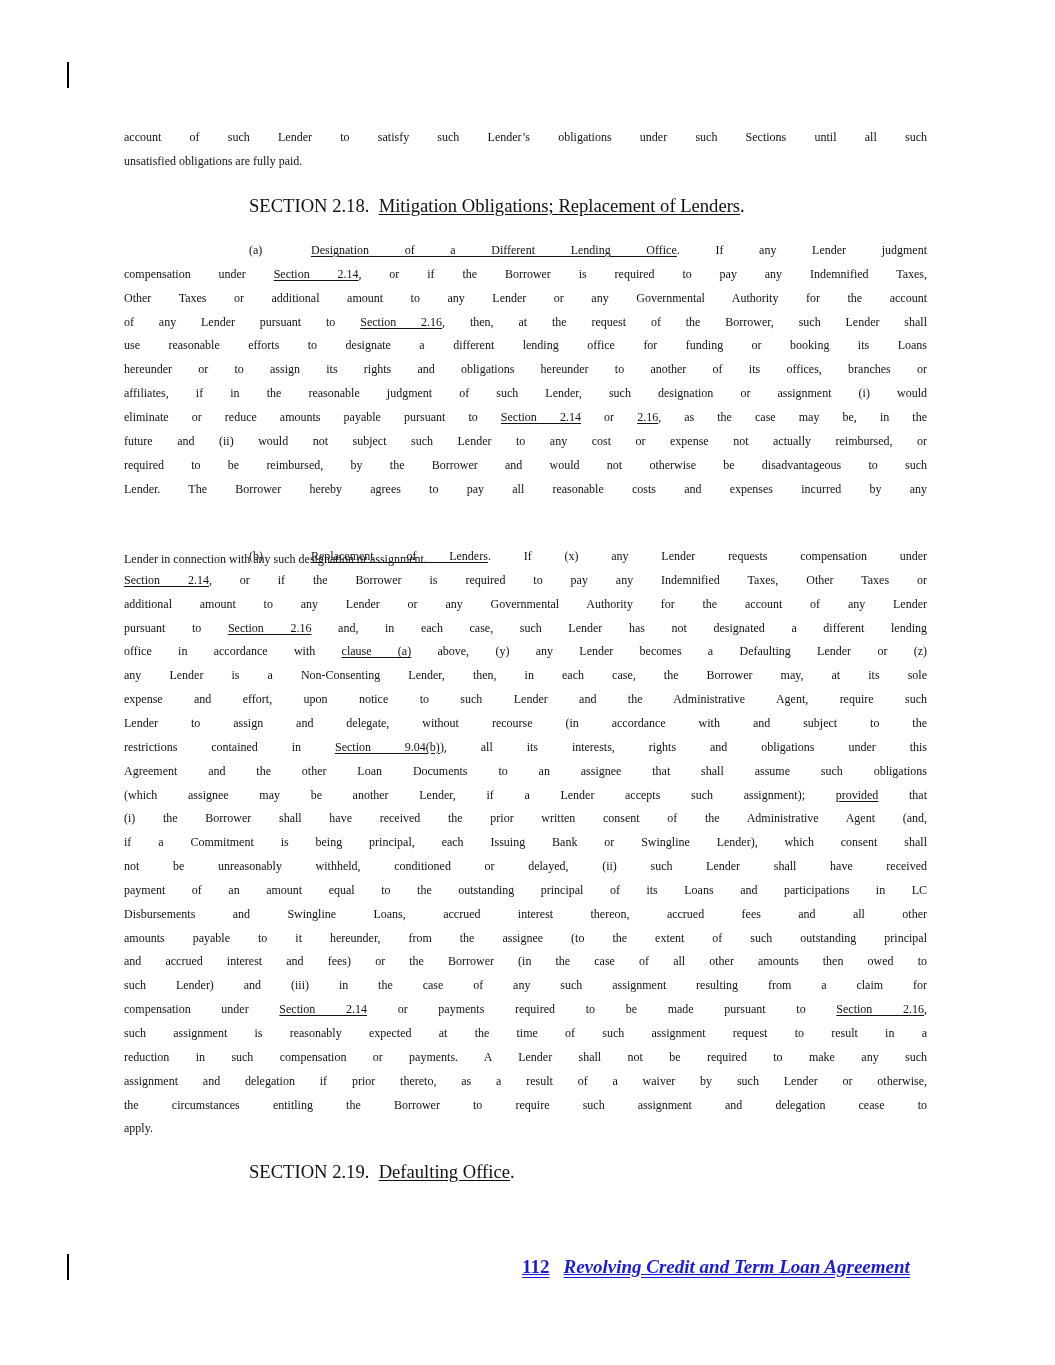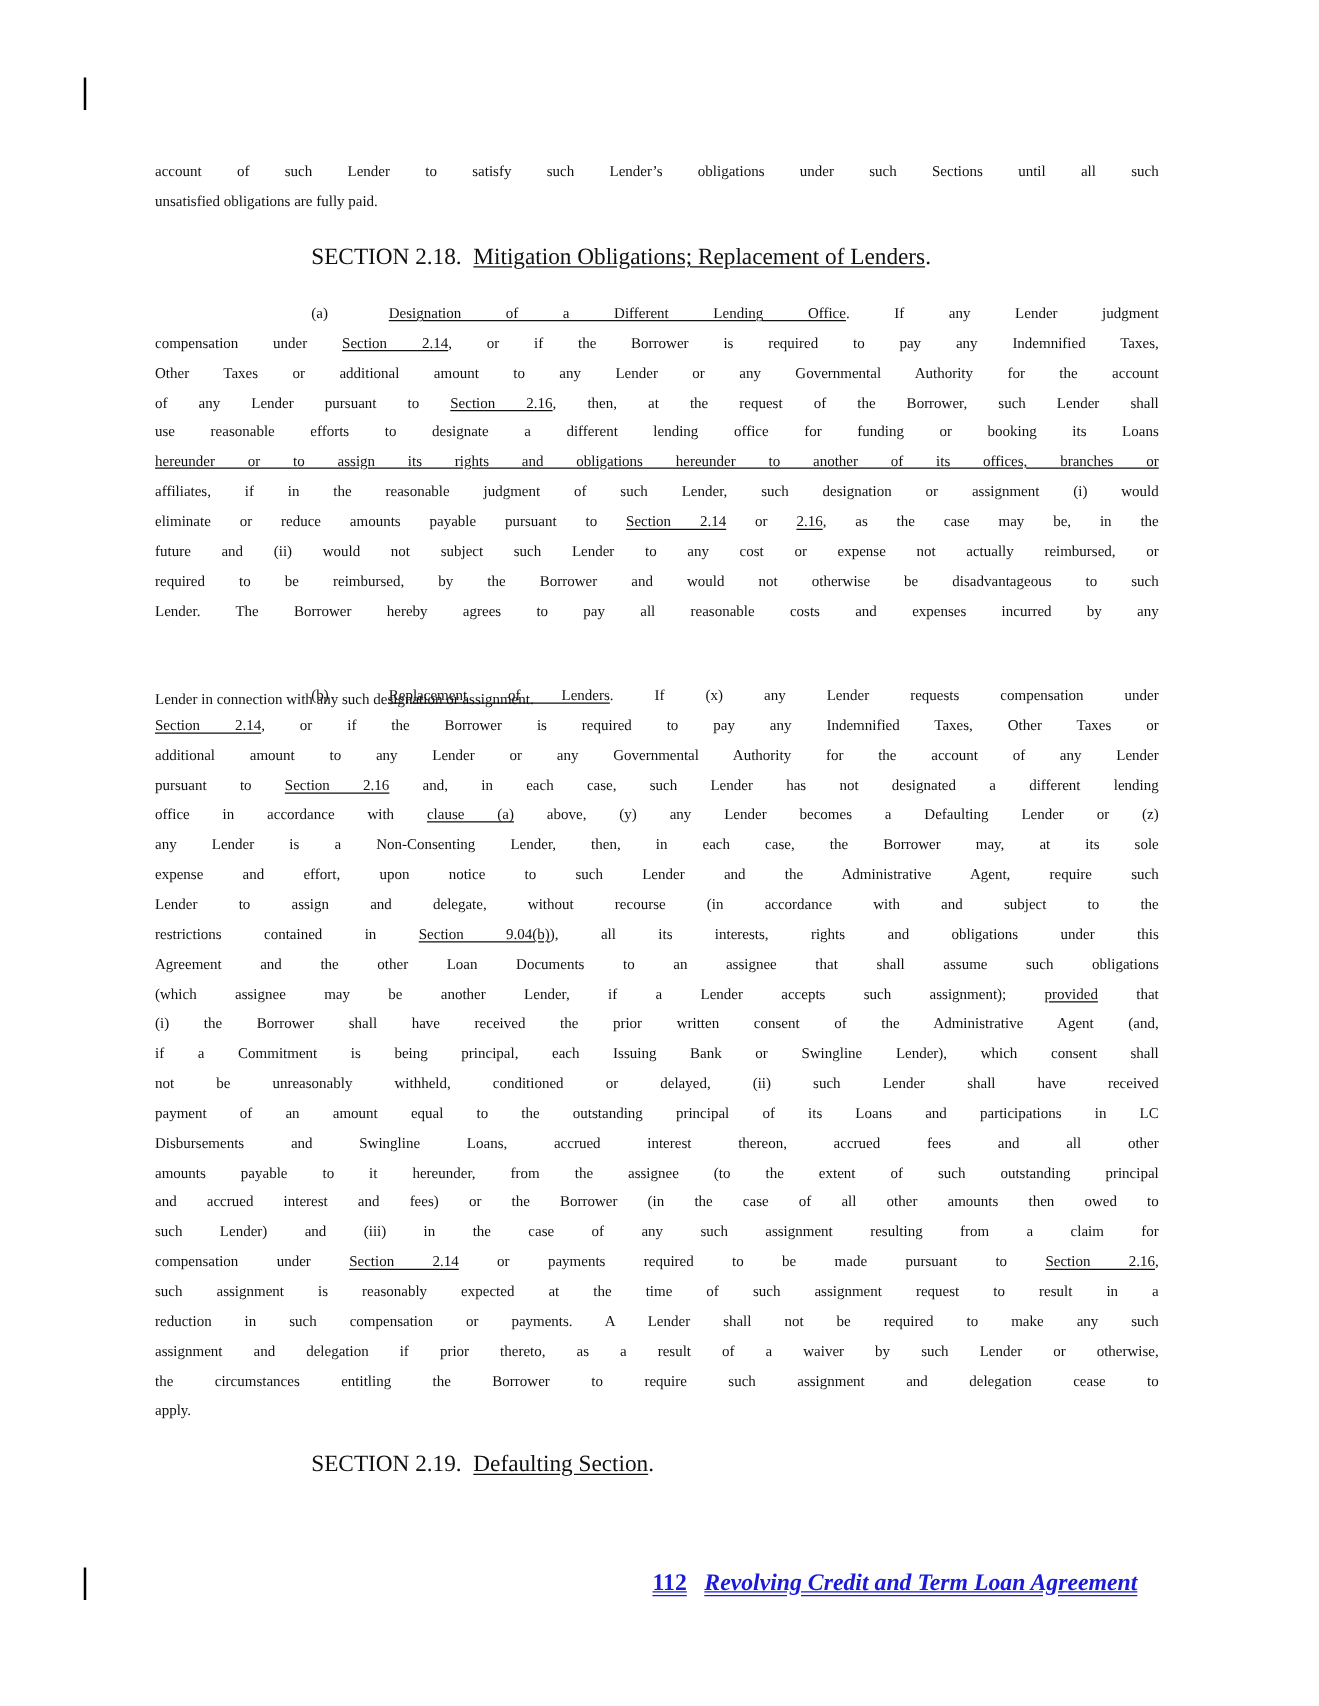--- a/index.html
+++ b/index.html
@@ -33,21 +33,21 @@
   <span>SECTION 2.18.</span>&nbsp;
   <u>Mitigation Obligations; Replacement of Lenders</u><span>.</span>
 </div>
 
 <div id="para-a">
     <div class="line j" style="top: 238px;"><span class="ind" style="margin-left: 125px; width: 62px; text-align: left;">(a)</span><u>Designation of a Different Lending Office</u>.  <span>If any Lender judgment</span></div>
     <div class="line j" style="top: 261.85px;"><span>compensation under </span><u>Section 2.14</u><span>, or if the Borrower is required to pay any Indemnified Taxes,</span></div>
     <div class="line j" style="top: 285.7px;"><span>Other Taxes or additional amount to any Lender or any Governmental Authority for the account</span></div>
     <div class="line j" style="top: 309.55px;"><span>of any Lender pursuant to </span><u>Section 2.16</u><span>, then, at the request of the Borrower, such Lender shall</span></div>
     <div class="line j" style="top: 333.4px;"><span>use reasonable efforts to designate a different lending office for funding or booking its Loans</span></div>
-    <div class="line j" style="top: 357.25px; text-decoration: underline;"><span>hereunder or to assign its rights and obligations hereunder to another of its offices, branches or</span></div>
+    <div class="line j" style="top: 357.25px;"><span>hereunder or to assign its rights and obligations hereunder to another of its offices, branches or</span></div>
     <div class="line j" style="top: 381.1px;"><span>affiliates, if in the reasonable judgment of such Lender, such designation or assignment (i) would</span></div>
     <div class="line j" style="top: 404.95px;"><span>eliminate or reduce amounts payable pursuant to </span><u>Section 2.14</u><span> or </span><u>2.16</u><span>, as the case may be, in the</span></div>
     <div class="line j" style="top: 428.8px;"><span>future and (ii) would not subject such Lender to any cost or expense not actually reimbursed, or</span></div>
     <div class="line j" style="top: 452.65px;"><span>required to be reimbursed, by the Borrower and would not otherwise be disadvantageous to such</span></div>
     <div class="line j" style="top: 476.5px;"><span>Lender.  The Borrower hereby agrees to pay all reasonable costs and expenses incurred by any</span></div>
     <div class="line l" style="top: 500.35px; margin-top: 47px;"><span>Lender in connection with any such designation or assignment.</span></div>
   </div>
 <div id="para-b">
     <div class="line j" style="top: 544px;"><span class="ind" style="margin-left: 125px; width: 62px; text-align: left;">(b)</span><u>Replacement of Lenders</u>.  <span>If (x) any Lender requests compensation under</span></div>
     <div class="line j" style="top: 567.85px;"><span></span><u>Section 2.14</u><span>, or if the Borrower is required to pay any Indemnified Taxes, Other Taxes or</span></div>
@@ -71,18 +71,18 @@
     <div class="line j" style="top: 997.15px;"><span>compensation under </span><u>Section 2.14</u><span> or payments required to be made pursuant to </span><u>Section 2.16</u><span>,</span></div>
     <div class="line j" style="top: 1021px;"><span>such assignment is reasonably expected at the time of such assignment request to result in a</span></div>
     <div class="line j" style="top: 1044.85px;"><span>reduction in such compensation or payments.  A Lender shall not be required to make any such</span></div>
     <div class="line j" style="top: 1068.7px;"><span>assignment and delegation if prior thereto, as a result of a waiver by such Lender or otherwise,</span></div>
     <div class="line j" style="top: 1092.55px;"><span>the circumstances entitling the Borrower to require such assignment and delegation cease to</span></div>
     <div class="line l" style="top: 1116.4px;"><span>apply.</span></div>
   </div>
 
 <div class="head" style="top:1160px;">
   <span>SECTION 2.19.</span>&nbsp;
-  <u>Defaulting Section</u><span>.</span>
+  <u>Defaulting Office</u><span>.</span>
 </div>
 
 <div class="footer">
   <a>112</a><a class="title">Revolving Credit and Term Loan Agreement</a>
 </div>
 
 </body></html>

